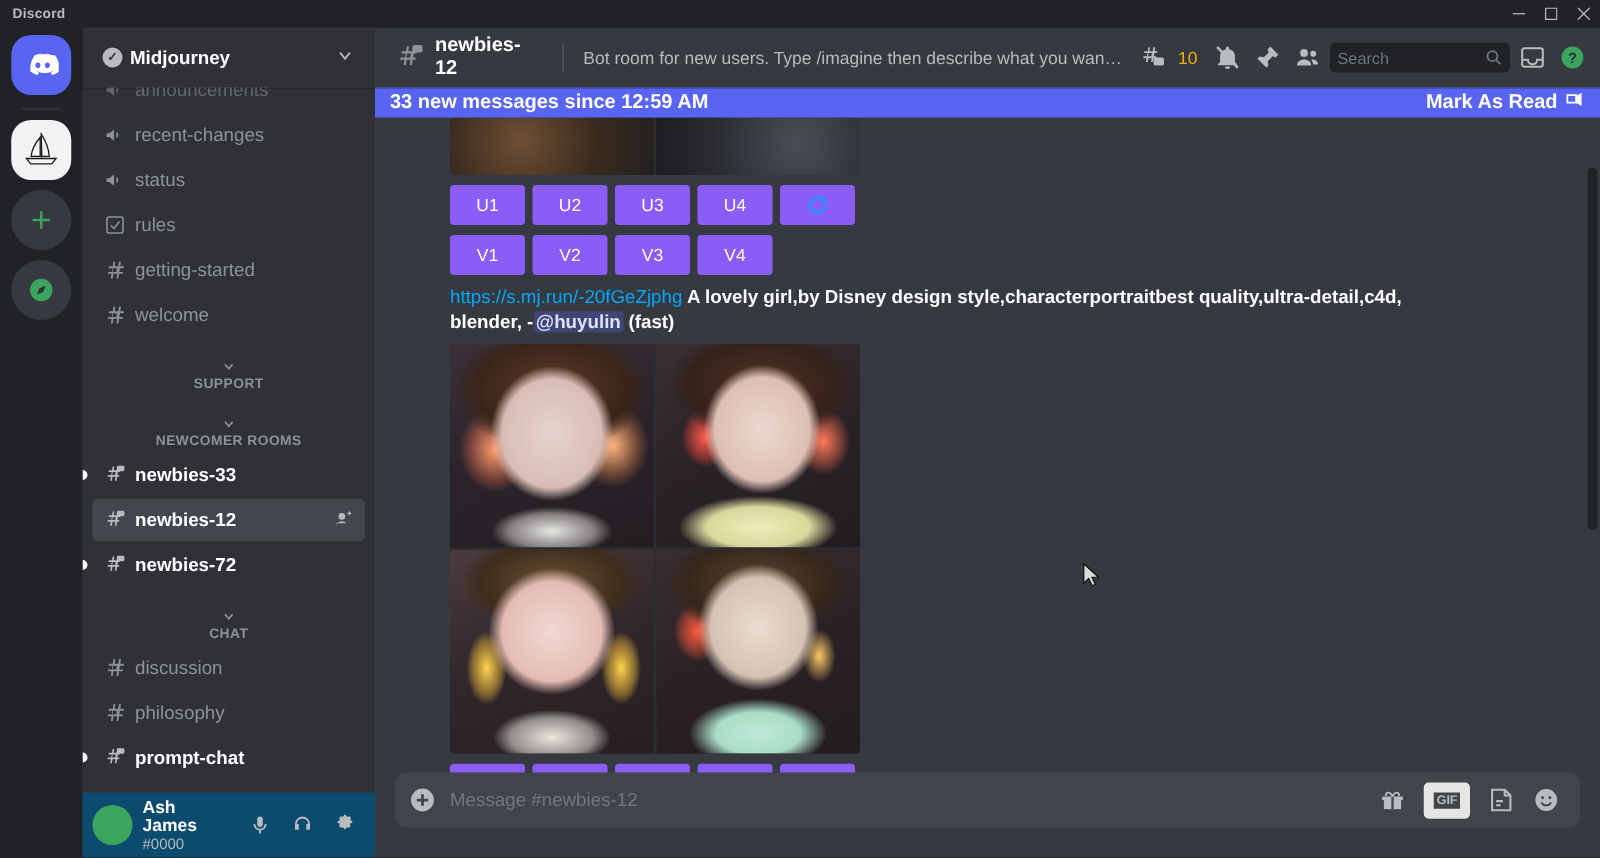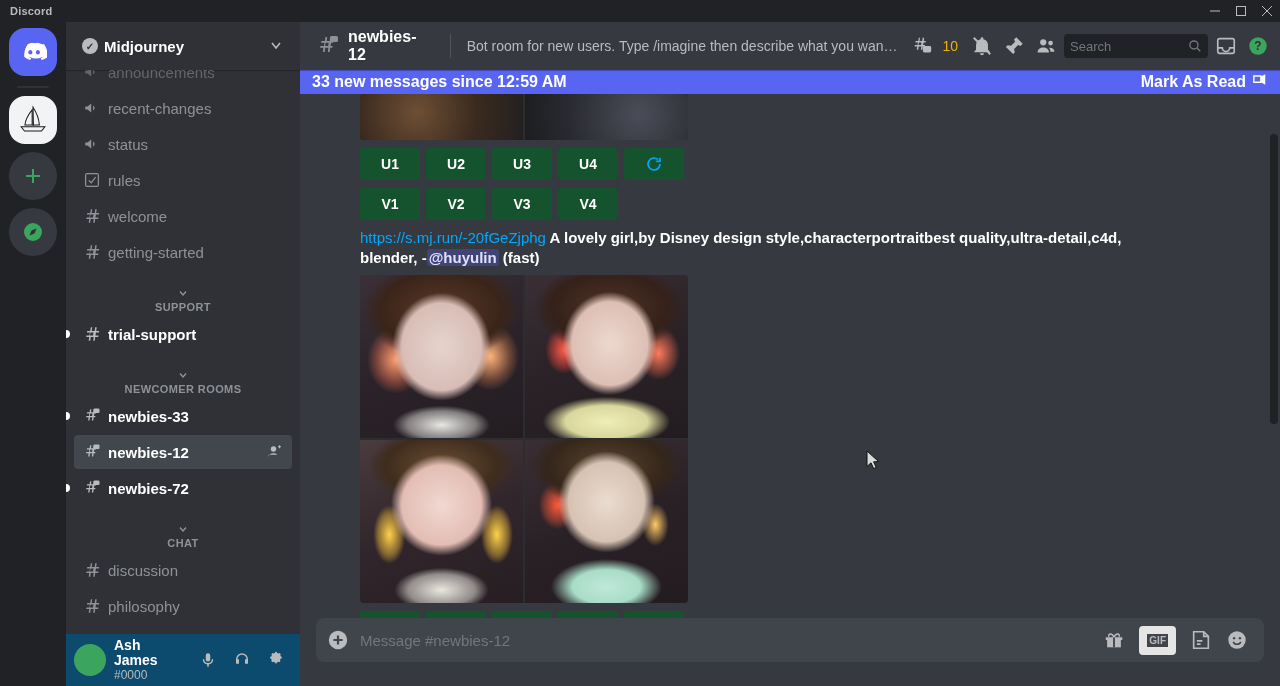--- a/index.html
+++ b/index.html
@@ -150,22 +150,22 @@
   #messages { flex: 1; position: relative; overflow: hidden; padding: 0 16px 0 60px; }
   .img-grid {
     width: 328px; border-radius: 4px; overflow: hidden;
     display: grid; grid-template-columns: 1fr 1fr; gap: 2px; background: #2b2d31;
   }
   .cell { width: 163px; height: 0; padding-bottom: 100%; position: relative; overflow: hidden; }
   .cell .inner { position: absolute; inset: 0; }
 
   .btn-row { display: flex; gap: 6px; margin-top: 8px; }
   .mj-btn {
-    min-width: 60px; height: 32px; background: #14532d; color: #fff;
-    border: none; border-radius: 3px; font-size: 14px; font-weight: 700;
+    min-width: 60px; height: 32px; background: #8b5cf6; color: #fff;
+    border: none; border-radius: 3px; font-size: 14px; font-weight: 400;
     font-family: "Liberation Sans", sans-serif; cursor: pointer;
     display: flex; align-items: center; justify-content: center;
   }
   .mj-btn.refresh { color: #00a8fc; font-size: 15px; }
 
   .msg-text { margin-top: 8px; font-size: 15px; line-height: 1.3; color: #dcddde; max-width: 820px; }
   .msg-text .link { color: #00a8fc; cursor: pointer; }
   .msg-text .body { color: #fff; font-weight: bold; }
   .msg-text .mention {
     color: #dee0fc; background: rgba(88,101,242,.3); border-radius: 3px;
@@ -297,45 +297,36 @@
           </svg>
         </span>
         <span>rules</span>
       </div>
       <div class="chan">
         <span class="ic">
           <svg width="18" height="18" viewBox="0 0 24 24" fill="currentColor">
               <path d="M10.5 3 L9.6 8 H5.6 l-.3 2 h4 l-.7 4 H4.6 l-.3 2 h4 L7.6 21 h2 l.7-5 h4 l-.7 5 h2 l.7-5 h4 l.3-2 h-4 l.7-4 h4 l.3-2 h-4 l.7-5 h-2 l-.7 5 h-4 l.7-5z M10 10 h4 l-.7 4 h-4z"></path>
             </svg>
         </span>
+        <span>getting-started</span>
+      </div>
+      <div class="chan">
+        <span class="ic">
+          <svg width="18" height="18" viewBox="0 0 24 24" fill="currentColor">
+              <path d="M10.5 3 L9.6 8 H5.6 l-.3 2 h4 l-.7 4 H4.6 l-.3 2 h4 L7.6 21 h2 l.7-5 h4 l-.7 5 h2 l.7-5 h4 l.3-2 h-4 l.7-4 h4 l.3-2 h-4 l.7-5 h-2 l-.7 5 h-4 l.7-5z M10 10 h4 l-.7 4 h-4z"></path>
+            </svg>
+        </span>
         <span>welcome</span>
-      </div>
-      <div class="chan">
-        <span class="ic">
-          <svg width="18" height="18" viewBox="0 0 24 24" fill="currentColor">
-              <path d="M10.5 3 L9.6 8 H5.6 l-.3 2 h4 l-.7 4 H4.6 l-.3 2 h4 L7.6 21 h2 l.7-5 h4 l-.7 5 h2 l.7-5 h4 l.3-2 h-4 l.7-4 h4 l.3-2 h-4 l.7-5 h-2 l-.7 5 h-4 l.7-5z M10 10 h4 l-.7 4 h-4z"></path>
-            </svg>
-        </span>
-        <span>getting-started</span>
       </div>
 
       <div class="cat">
         <svg width="12" height="12" viewBox="0 0 12 12">
             <path d="M3 4.5 L6 8 L9 4.5" stroke="currentColor" stroke-width="1.4" fill="none"></path>
           </svg>
         <span>SUPPORT</span>
-      </div>
-      <div class="chan unread">
-        <span class="pill"></span>
-        <span class="ic">
-          <svg width="18" height="18" viewBox="0 0 24 24" fill="currentColor">
-              <path d="M10.5 3 L9.6 8 H5.6 l-.3 2 h4 l-.7 4 H4.6 l-.3 2 h4 L7.6 21 h2 l.7-5 h4 l-.7 5 h2 l.7-5 h4 l.3-2 h-4 l.7-4 h4 l.3-2 h-4 l.7-5 h-2 l-.7 5 h-4 l.7-5z M10 10 h4 l-.7 4 h-4z"></path>
-            </svg>
-        </span>
-        <span>trial-support</span>
       </div>
 
       <div class="cat">
         <svg width="12" height="12" viewBox="0 0 12 12">
             <path d="M3 4.5 L6 8 L9 4.5" stroke="currentColor" stroke-width="1.4" fill="none"></path>
           </svg>
         <span>NEWCOMER ROOMS</span>
       </div>
       <div class="chan unread">
         <span class="pill"></span>

